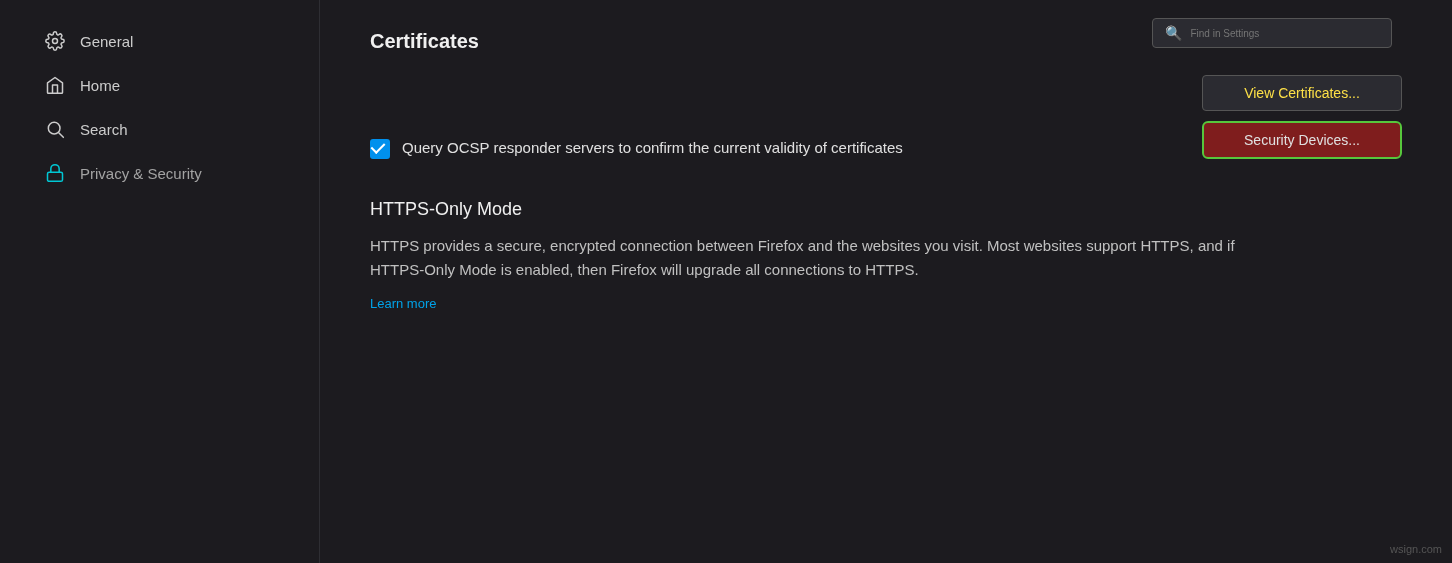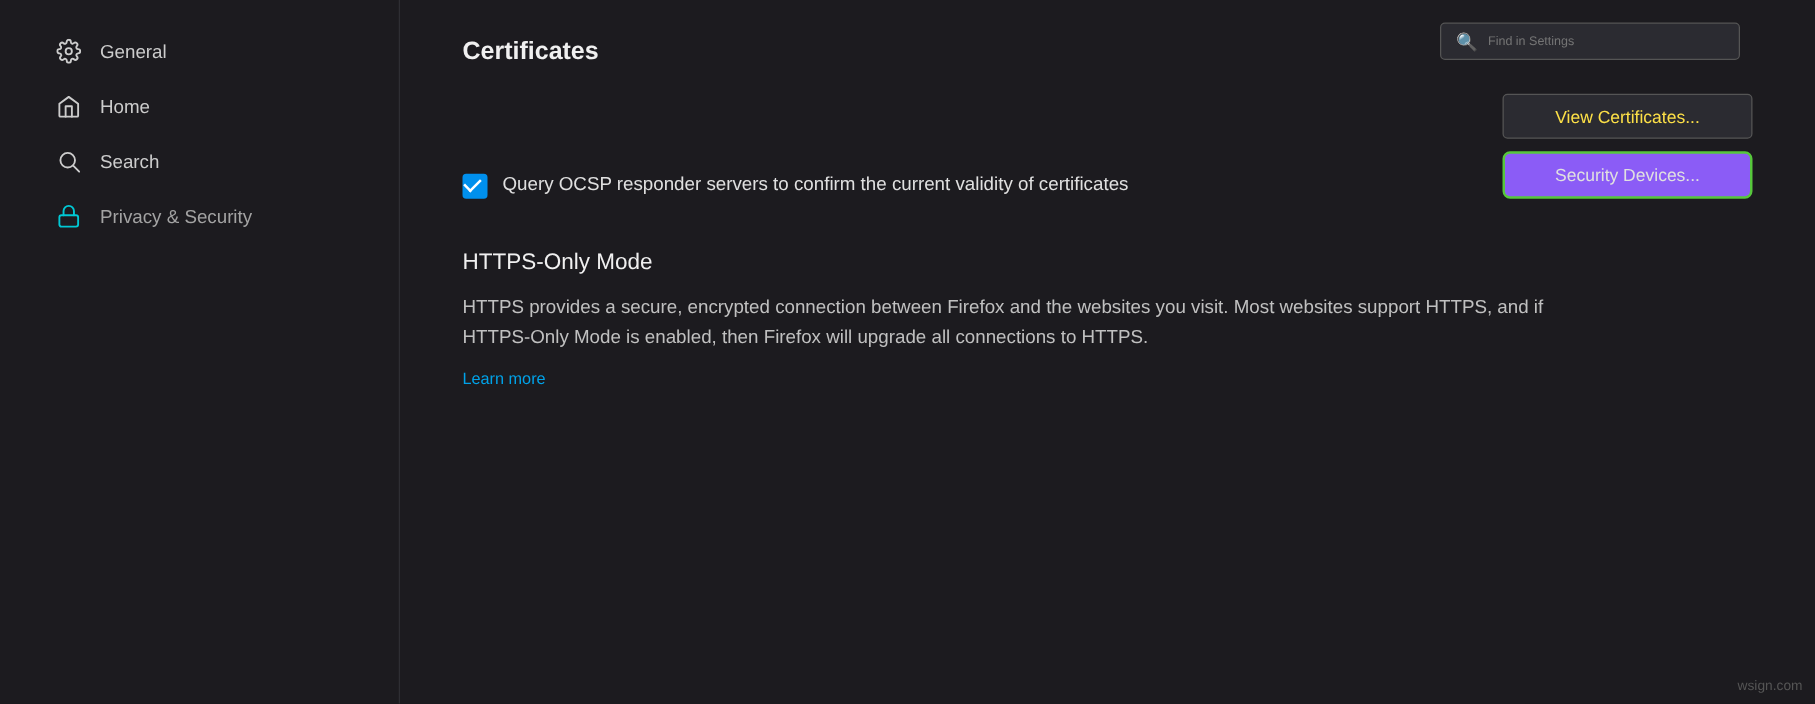--- a/index.html
+++ b/index.html
@@ -170,21 +170,21 @@
       color: #fde047;
       padding: 9px 16px;
       border-radius: 4px;
       font-size: 14px;
       cursor: pointer;
       white-space: nowrap;
       text-align: center;
     }
 
     .btn-security-devices {
-      background-color: #8b5cf6;
+      background-color: #7f1d1d;
       border: 2px solid #57c73c;
       color: #e0e0e0;
       padding: 9px 16px;
       border-radius: 6px;
       font-size: 14px;
       cursor: pointer;
       white-space: nowrap;
       text-align: center;
     }
 

